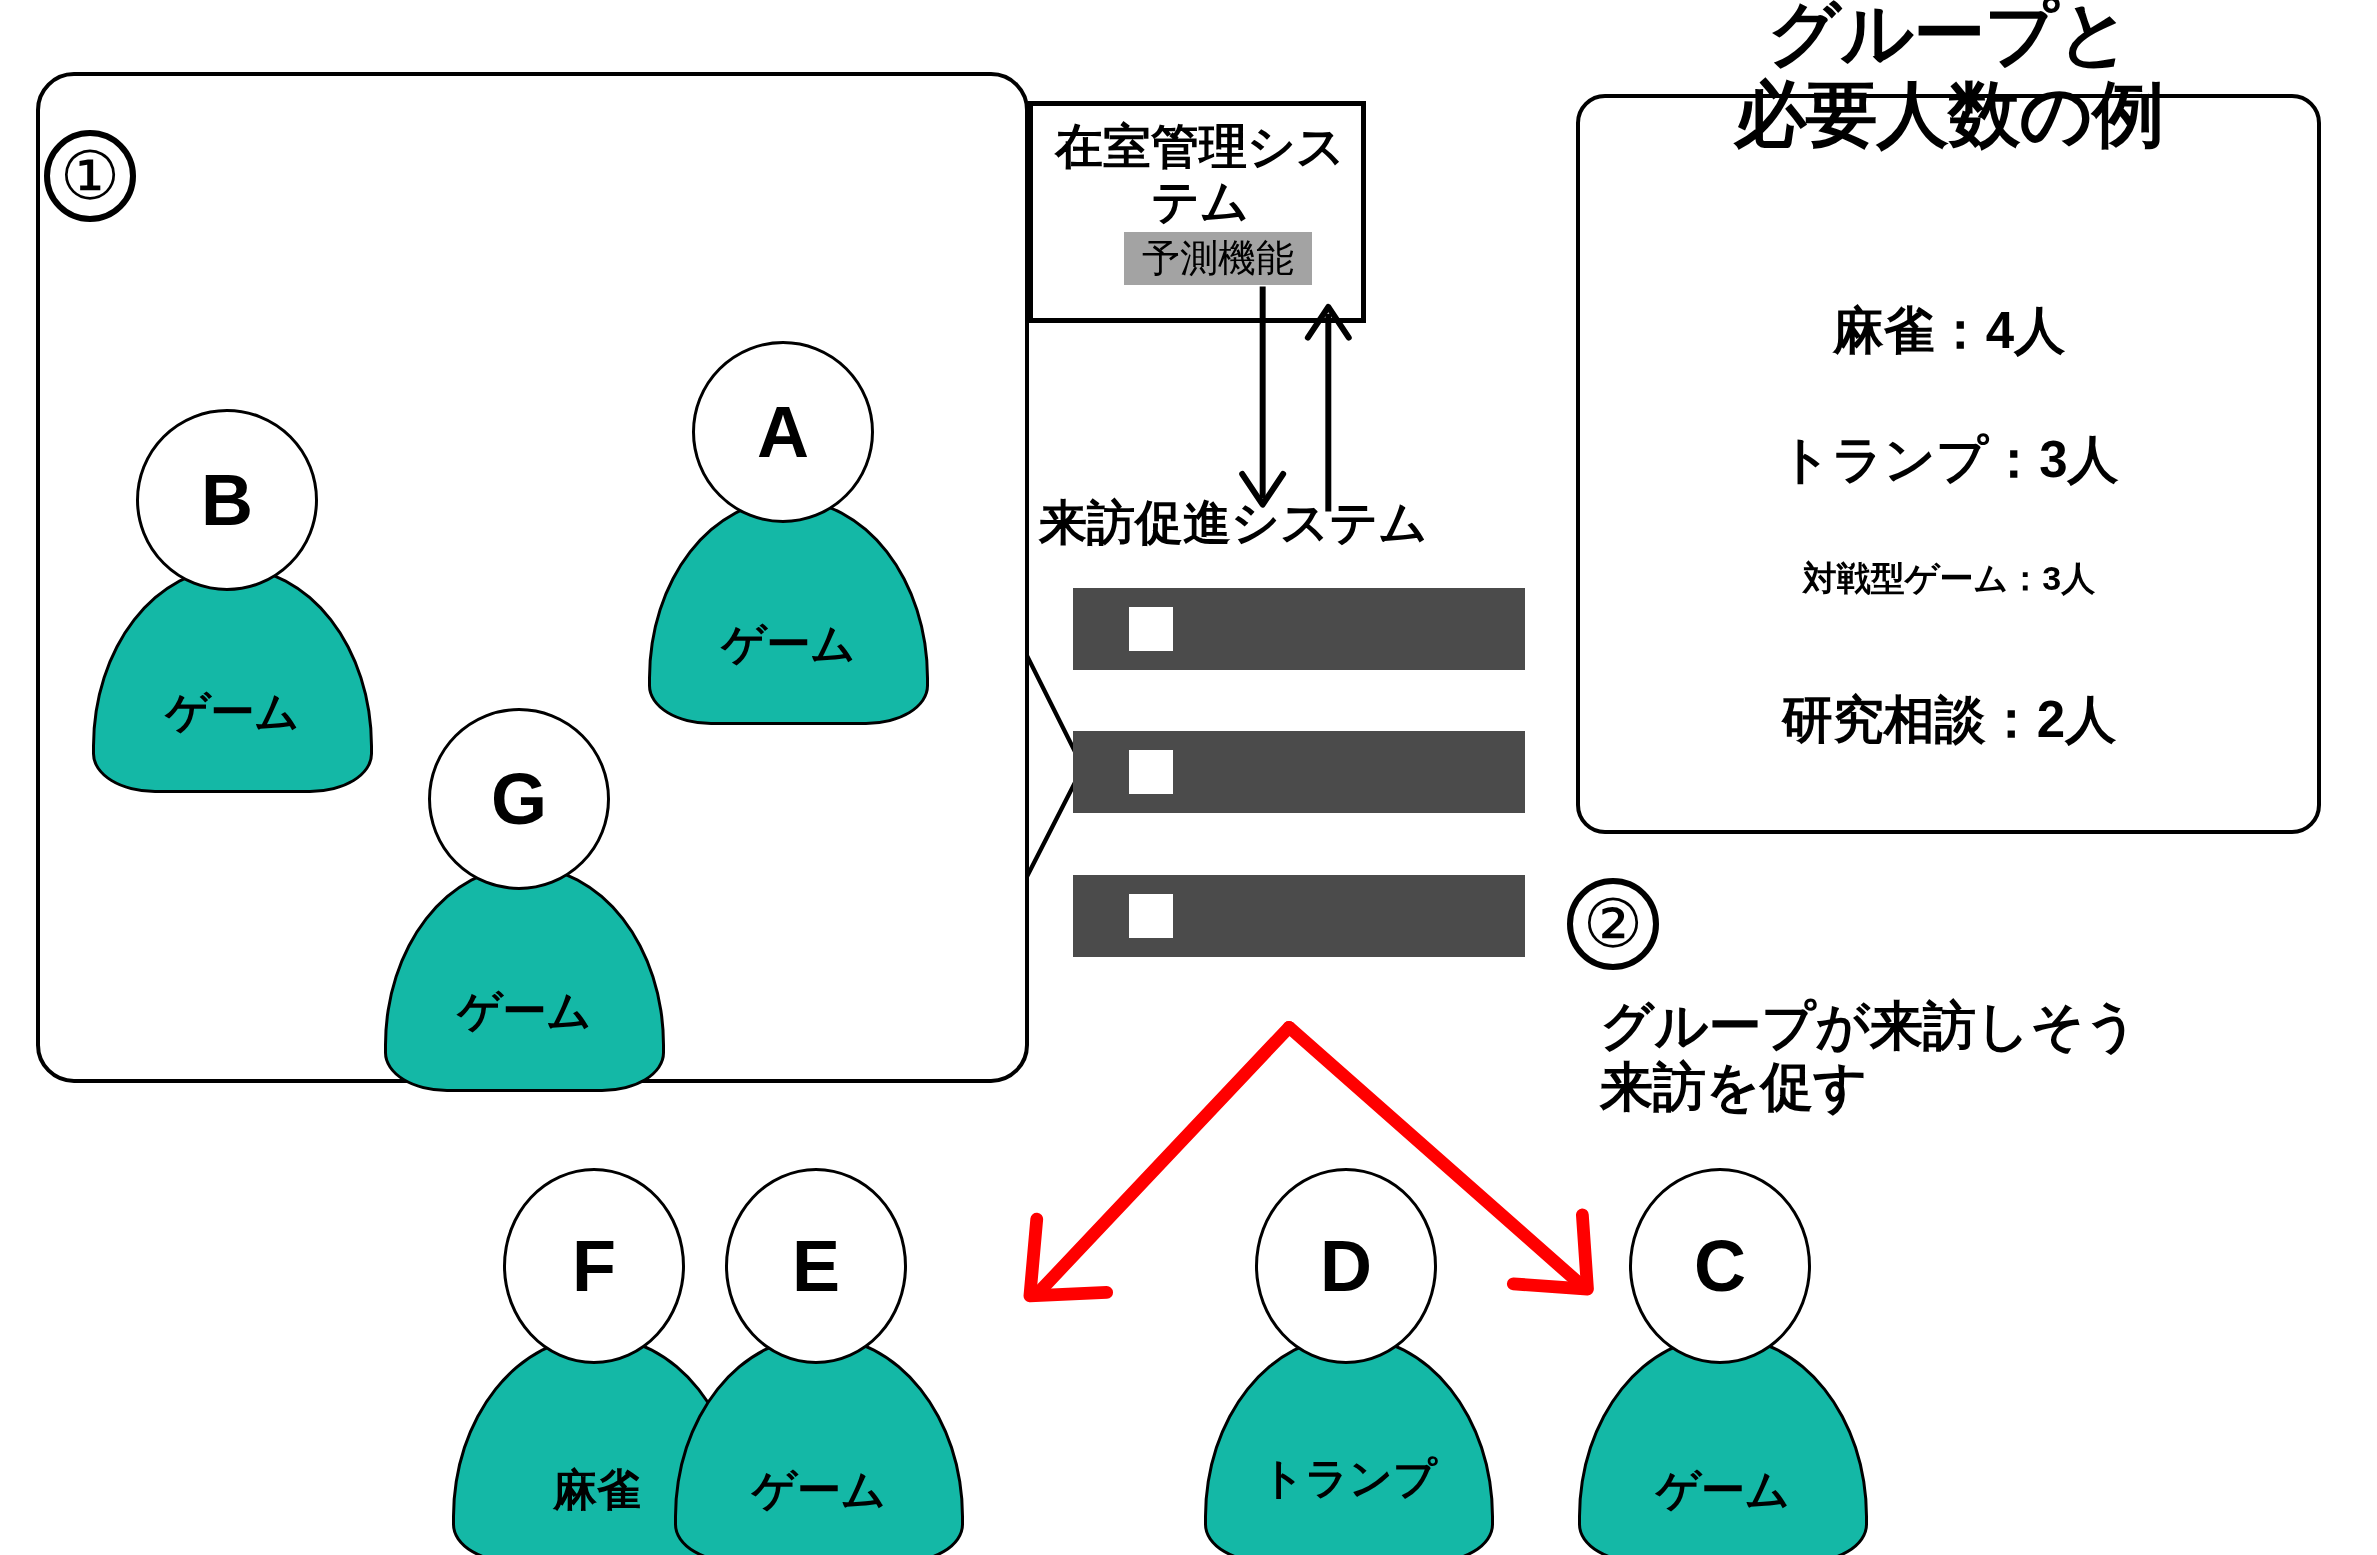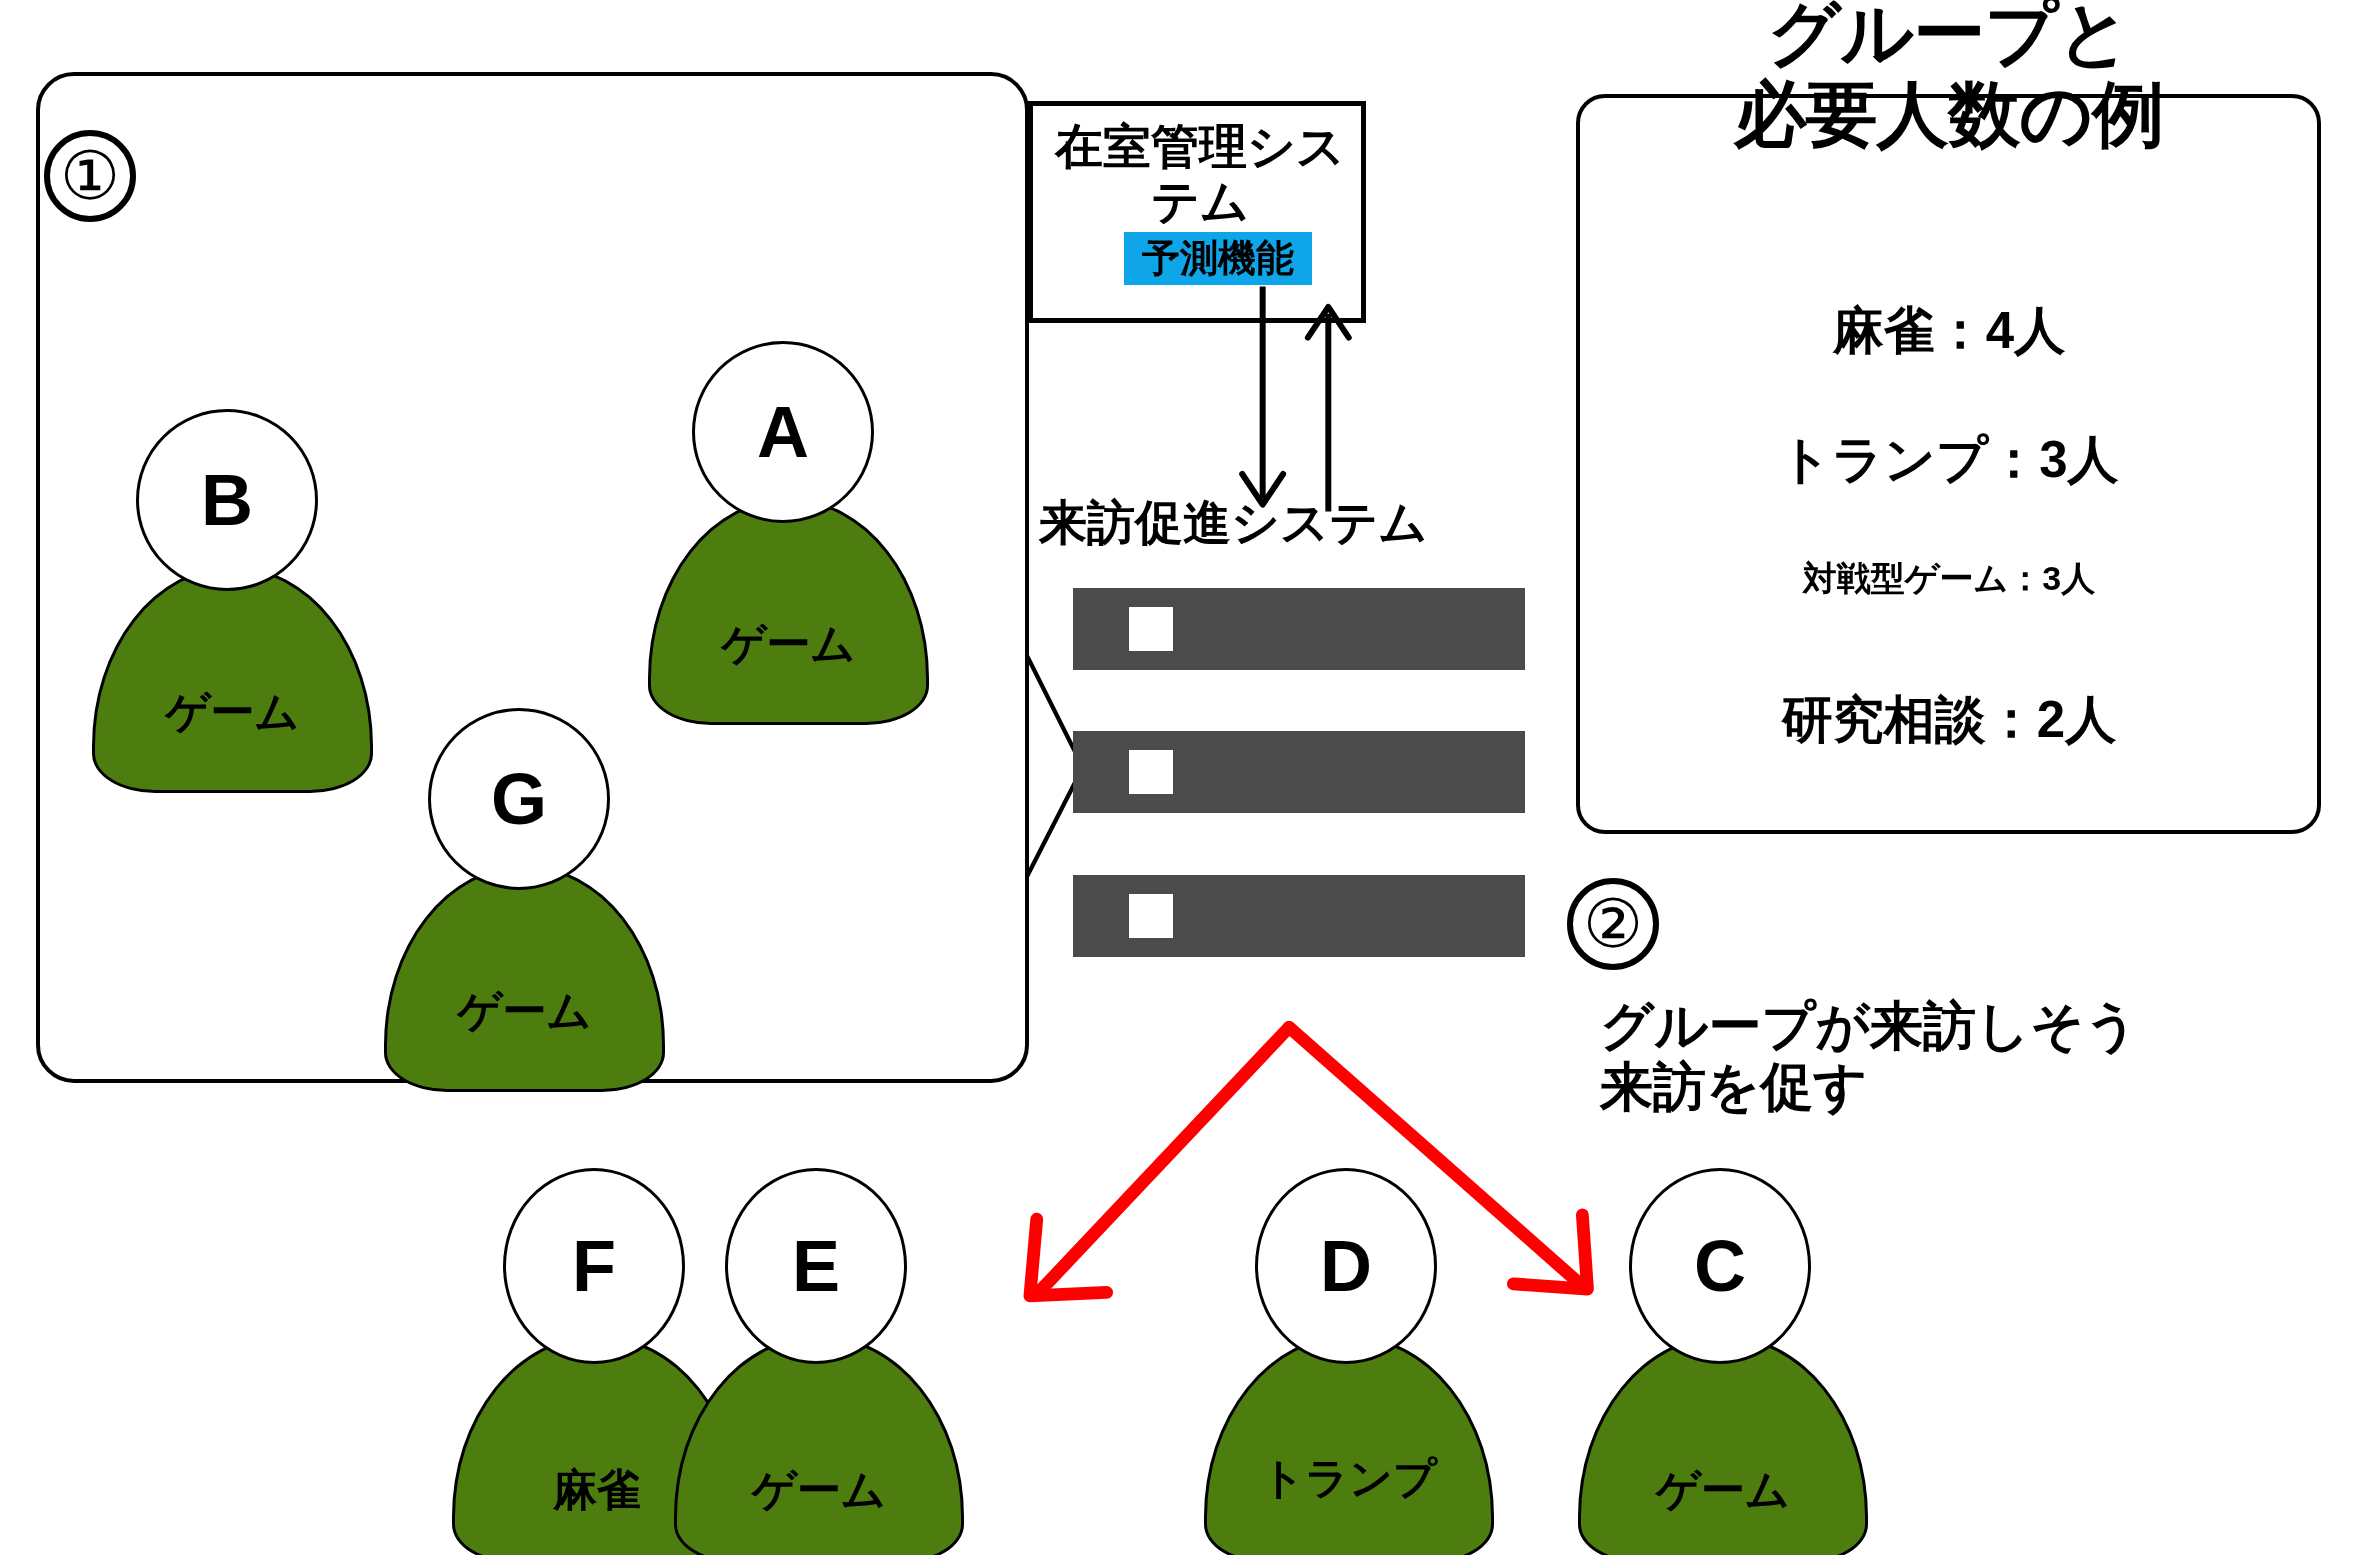--- a/index.html
+++ b/index.html
@@ -80,21 +80,21 @@
     display: flex;
     align-items: center;
     justify-content: center;
     font-weight: bold;
     color: #000;
     z-index: 2;
   }
   .person .body {
     position: absolute;
     border: 3.4px solid #000;
-    background: #4d7c0f;
+    background: #14b8a6;
     box-sizing: border-box;
     border-radius: 58% 58% 26% 26% / 92% 92% 20% 20%;
     display: flex;
     align-items: flex-end;
     justify-content: center;
     z-index: 1;
   }
   .person .body .topic {
     font-weight: bold;
     color: #000;
@@ -106,25 +106,25 @@
     background: #4b4b4b;
     z-index: 3;
   }
   .server-bar .led {
     position: absolute;
     background: #ffffff;
   }
 
   
   .gray-chip {
-    background: #0ea5e9;
+    background: #a3a3a3;
     display: flex;
     align-items: center;
     justify-content: center;
-    font-weight: bold;
+    font-weight: normal;
     color: #000;
     z-index: 4;
   }
 
   .plain-text { color: #000; font-weight: bold; white-space: pre-line; line-height: 1.15; }
   .list-line { color: #000; font-weight: bold; white-space: nowrap; text-align: center; }
 
   svg.overlay { position: absolute; left: 0; top: 0; width: 2377px; height: 1555px; pointer-events: none; z-index: 6; }
   svg.underlay { position: absolute; left: 0; top: 0; width: 2377px; height: 1555px; pointer-events: none; z-index: 1; }
 </style>

